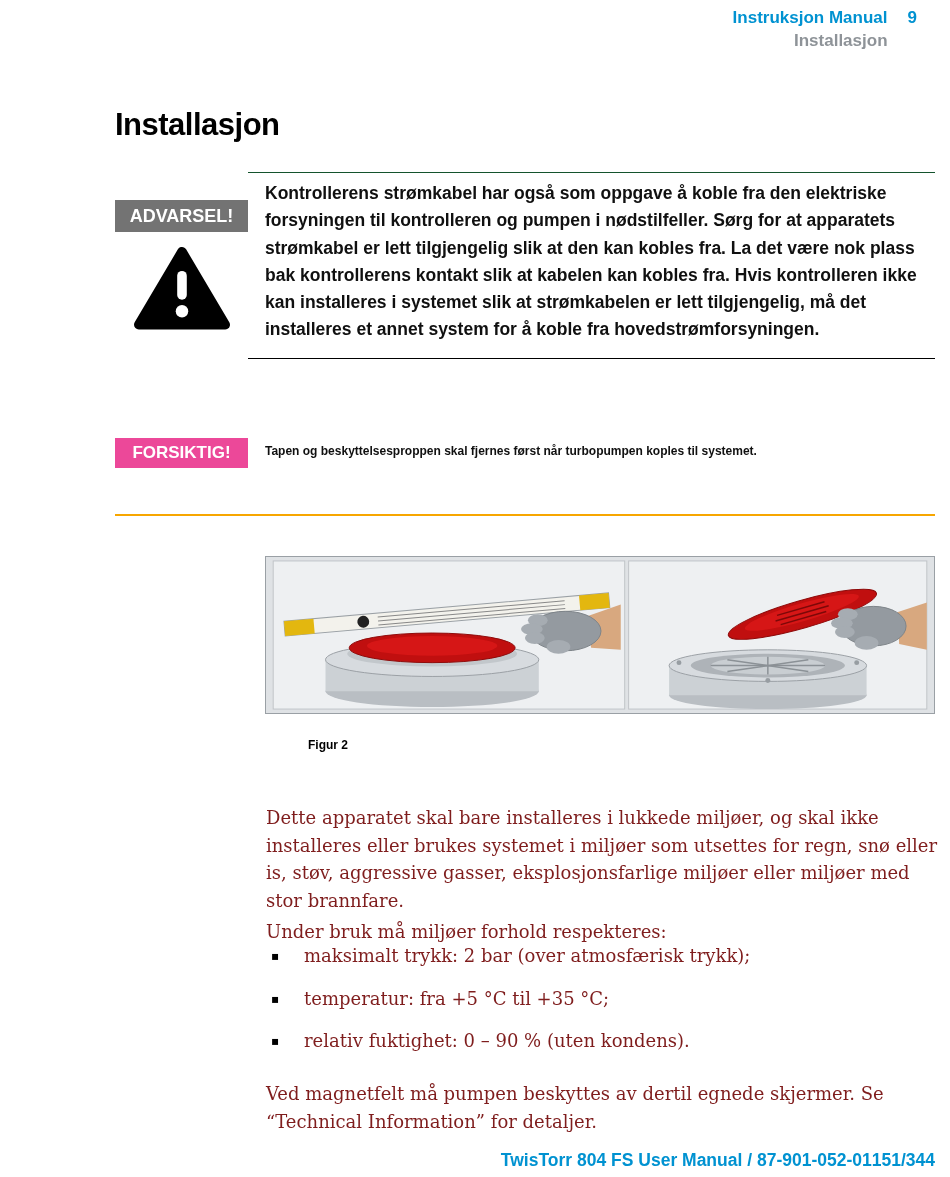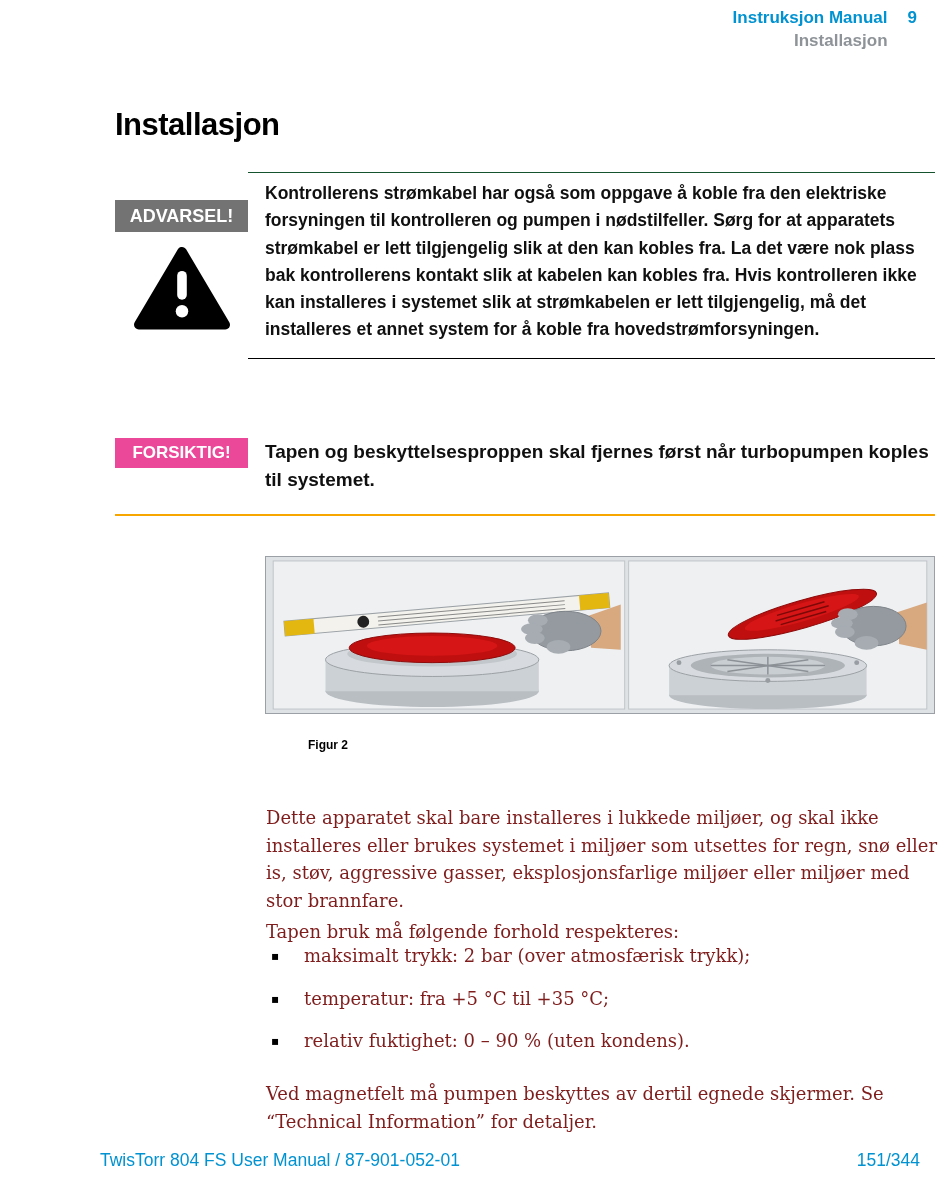--- a/index.html
+++ b/index.html
@@ -32,21 +32,21 @@
   }
 
   
   .caution-label {
     position:absolute; left:115px; top:438px; width:133px; height:30px;
     background:#ec4899; color:#fff; font-weight:bold; font-size:17px;
     text-align:center; line-height:30px;
   }
   .caution-text {
     position:absolute; left:265px; top:438px; width:670px;
-    font-weight:bold; font-size:19px; line-height:27.5px; color:#101010;
+    font-weight:bold; font-size:12px; line-height:27.5px; color:#101010;
   }
   .orange-rule { position:absolute; left:115px; top:514px; width:820px; height:0; border-top:2px solid #f7a600; }
 
   
   .figure {
     position:absolute; left:265px; top:556px; width:670px; height:158px;
     border:1px solid #9aa0a5; background:#dfe2e5; box-sizing:border-box;
   }
   .figure svg { display:block; width:100%; height:100%; }
   .figure-caption { position:absolute; left:308px; top:738px; font-weight:bold; font-size:12px; color:#000000; }
@@ -55,23 +55,23 @@
   .serif { font-family:"DejaVu Serif", serif; font-size:18px; line-height:27.5px; color:#7f1d1d; }
   .para1 { position:absolute; left:266px; top:786px; width:674px; }
   .para2 { position:absolute; left:266px; top:900px; width:674px; }
   .bullet-list { position:absolute; left:266px; top:942px; width:664px; }
   .bullet { position:relative; padding-left:38px; margin-bottom:15px; }
   .bullet::before { content:"▪"; position:absolute; left:5px; top:1px; font-size:12px; color:#000; }
   .para3 { position:absolute; left:266px; top:1062px; width:674px; }
 
   
   .footer {
-    position:absolute; left:100px; top:1150px; width:820px;
-    display:flex; justify-content:space-between;
-    color:#0092d1; font-weight:normal; font-size:17.5px;
+    position:absolute; left:115px; top:1150px; width:820px;
+    display:flex; justify-content:flex-end;
+    color:#0092d1; font-weight:bold; font-size:17.5px;
   }
 </style>
 </head>
 <body>
 
 <div class="page">
 
   <div class="header">
     <div class="header-text">
       <div class="header-title">Instruksjon Manual</div>
@@ -154,21 +154,21 @@
       <ellipse cx="612" cy="70" rx="33" ry="20" fill="#949aa0" stroke="#7d8388"></ellipse>
       <ellipse cx="586" cy="58" rx="10" ry="6" fill="#a6acb2"></ellipse>
       <ellipse cx="580" cy="67" rx="11" ry="6" fill="#a6acb2"></ellipse>
       <ellipse cx="583" cy="76" rx="10" ry="6" fill="#a6acb2"></ellipse>
       <ellipse cx="605" cy="87" rx="12" ry="7" fill="#a6acb2"></ellipse>
     </svg>
   </div>
   <div class="figure-caption">Figur 2</div>
 
   <p class="serif para1">Dette apparatet skal bare installeres i lukkede miljøer, og skal ikke installeres eller brukes systemet i miljøer som utsettes for regn, snø eller is, støv, aggressive gasser, eksplosjonsfarlige miljøer eller miljøer med stor brannfare.</p>
-  <p class="serif para2">Tapen bruk må følgende forhold respekteres:</p>
+  <p class="serif para2">Under bruk må miljøer forhold respekteres:</p>
 
   <div class="bullet-list">
     <div class="serif bullet">maksimalt trykk: 2 bar (over atmosfærisk trykk);</div>
     <div class="serif bullet">temperatur: fra +5 °C til +35 °C;</div>
     <div class="serif bullet">relativ fuktighet: 0 – 90 % (uten kondens).</div>
   </div>
 
   <p class="serif para3">Ved magnetfelt må pumpen beskyttes av dertil egnede skjermer. Se “Technical Information” for detaljer.</p>
 
   <div class="footer">

